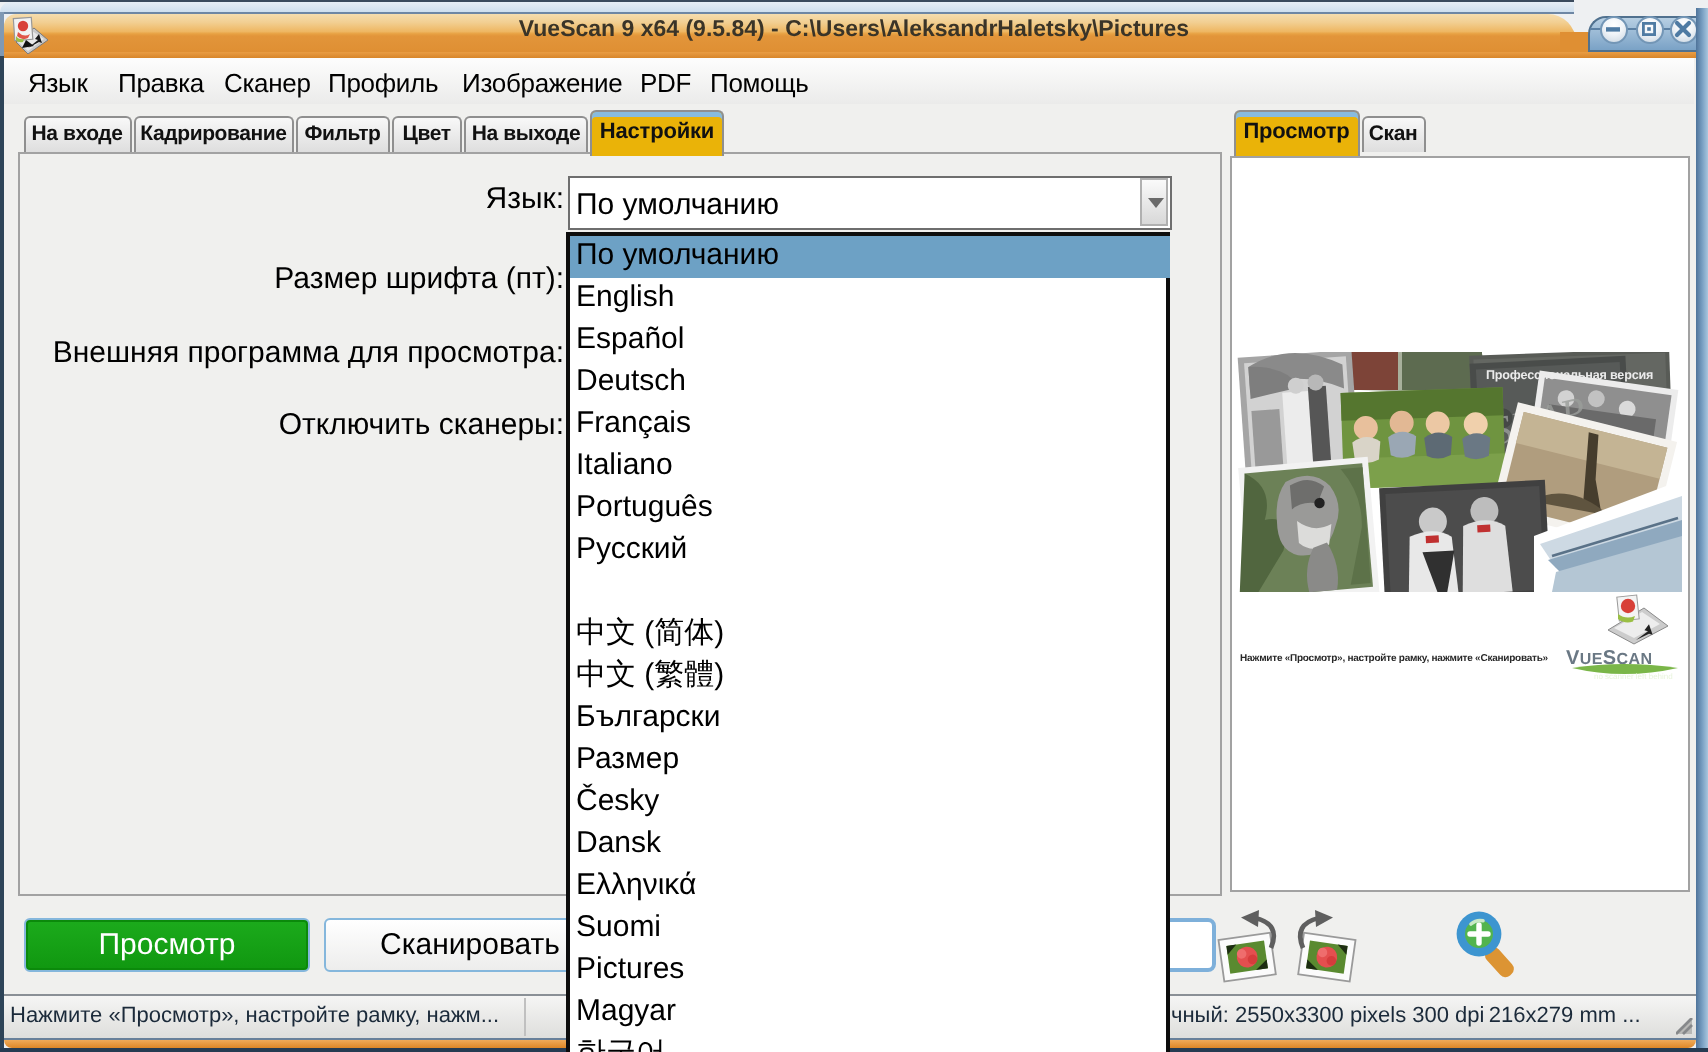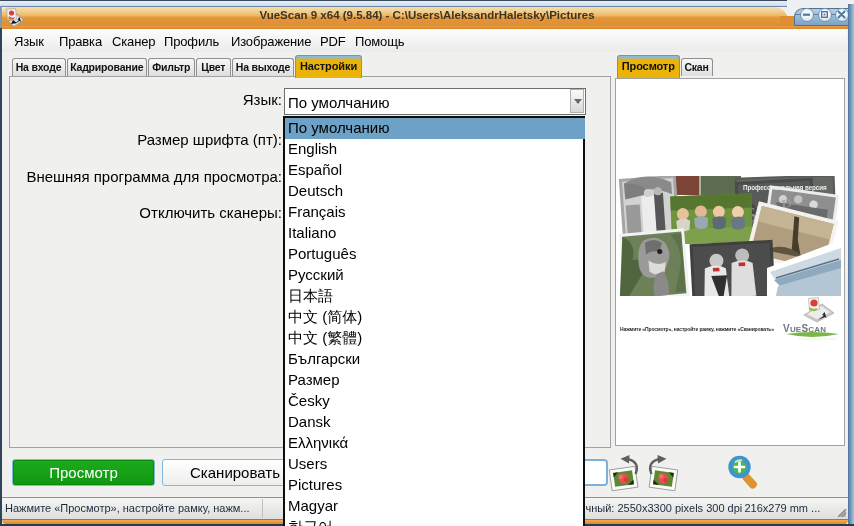--- a/index.html
+++ b/index.html
@@ -296,25 +296,24 @@
 
 <div class="abs" id="dd">
   <div class="it sel" style="top:0.5px">По умолчанию</div>
   <div class="it" style="top:21.5px">English</div>
   <div class="it" style="top:42.5px">Español</div>
   <div class="it" style="top:63.5px">Deutsch</div>
   <div class="it" style="top:84.5px">Français</div>
   <div class="it" style="top:105.5px">Italiano</div>
   <div class="it" style="top:126.5px">Português</div>
   <div class="it" style="top:147.5px">Русский</div>
-  <div class="it" style="top:168.5px">日本語</div>
   <div class="it" style="top:189.5px">中文 (简体)</div>
   <div class="it" style="top:210.5px">中文 (繁體)</div>
   <div class="it" style="top:231.5px">Български</div>
   <div class="it" style="top:252.5px">Размер</div>
   <div class="it" style="top:273.5px">Česky</div>
   <div class="it" style="top:294.5px">Dansk</div>
   <div class="it" style="top:315.5px">Ελληνικά</div>
-  <div class="it" style="top:336.5px">Users</div>
+  <div class="it" style="top:336.5px">Suomi</div>
   <div class="it" style="top:357.5px">Pictures</div>
   <div class="it" style="top:378.5px">Magyar</div>
   <div class="it" style="top:399.5px">한국어</div>
 </div>
 
 </body></html>

